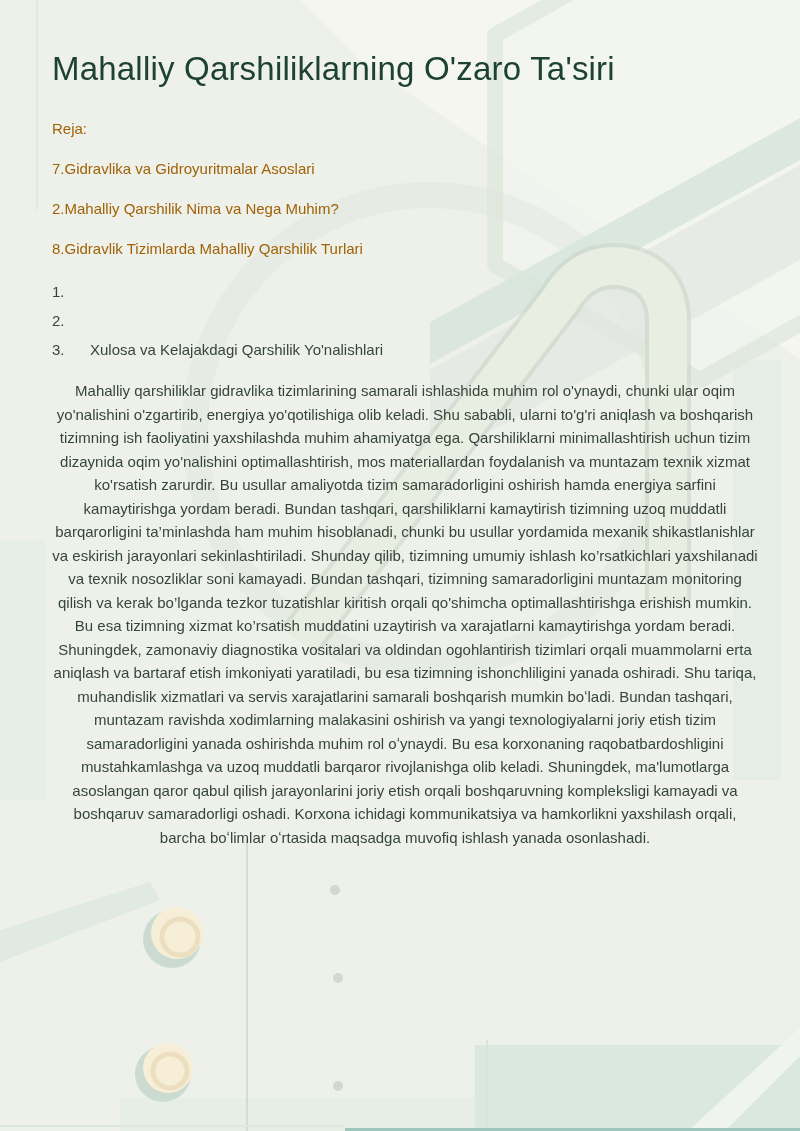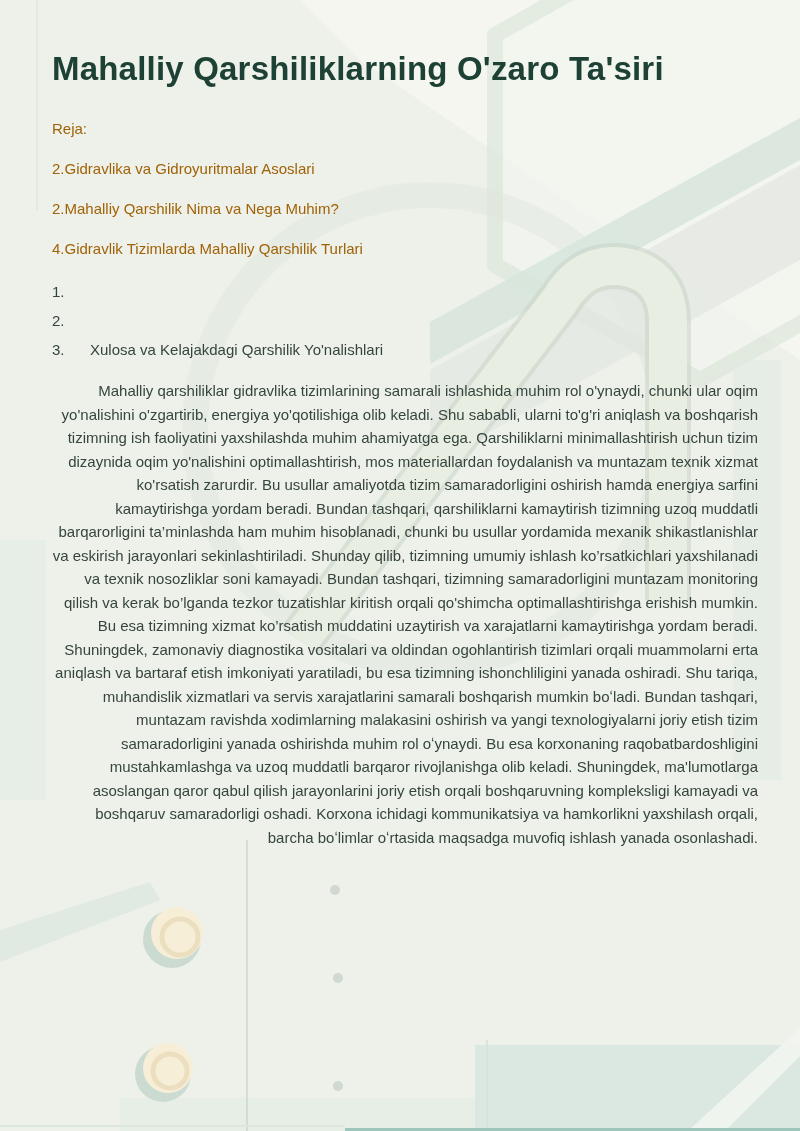--- a/index.html
+++ b/index.html
@@ -8,37 +8,37 @@
     font-family:"Liberation Sans","DejaVu Sans",sans-serif;
     background:#edf1ea;
   }
   .bg{position:absolute;top:0;left:0;width:800px;height:1131px;}
   .content{
     position:absolute;top:0;left:0;width:800px;height:1131px;
     box-sizing:border-box;padding:50px 44px 0 52px;
   }
   .title{
     margin:0 0 30px 0;
-    font-size:33px;font-weight:700;line-height:38px;
+    font-size:33px;font-weight:400;line-height:38px;
     color:#1d4135;letter-spacing:0.2px;
   }
   .plan-label, .plan-item{
     margin:0 0 18px 0;
     font-size:15px;line-height:22px;color:#a16207;
   }
   .agenda{list-style:none;margin:21px 0 0 0;padding:0;}
   .agenda li{
     display:flex;margin:0 0 7px 0;
     font-size:15px;line-height:22px;color:#36443e;
   }
   .agenda .num{flex:none;width:38px;}
   .body-text{
     margin:18px 0 8px 0;width:706px;
     font-size:15px;line-height:23.5px;color:#36443e;
-    text-align:right;
+    text-align:center;
   }
 </style>
 </head>
 <body>
 
 <svg class="bg" width="800" height="1131" viewBox="0 0 800 1131" xmlns="http://www.w3.org/2000/svg">
   <rect width="800" height="1131" fill="#edf1ea"></rect>
 
   <polygon points="300,0 800,0 800,360 360,60" fill="#f4f6f0" opacity="0.9"></polygon>
 
@@ -80,23 +80,23 @@
   <circle cx="338" cy="1086" r="5" fill="#c9d2cc" opacity="0.8"></circle>
 
   <rect x="345" y="1128" width="455" height="3" fill="#9fc6ba"></rect>
 </svg>
 
 <div class="content">
   <h1 class="title">Mahalliy Qarshiliklarning O'zaro Ta'siri</h1>
 
   <p class="plan-label">Reja:</p>
 
-  <p class="plan-item">2.Gidravlika va Gidroyuritmalar Asoslari</p>
+  <p class="plan-item">7.Gidravlika va Gidroyuritmalar Asoslari</p>
   <p class="plan-item">2.Mahalliy Qarshilik Nima va Nega Muhim?</p>
-  <p class="plan-item">4.Gidravlik Tizimlarda Mahalliy Qarshilik Turlari</p>
+  <p class="plan-item">8.Gidravlik Tizimlarda Mahalliy Qarshilik Turlari</p>
 
   <ol class="agenda">
     <li>
       <span class="num">1.</span>
     </li>
     <li>
       <span class="num">2.</span>
     </li>
     <li>
       <span class="num">3.</span>

